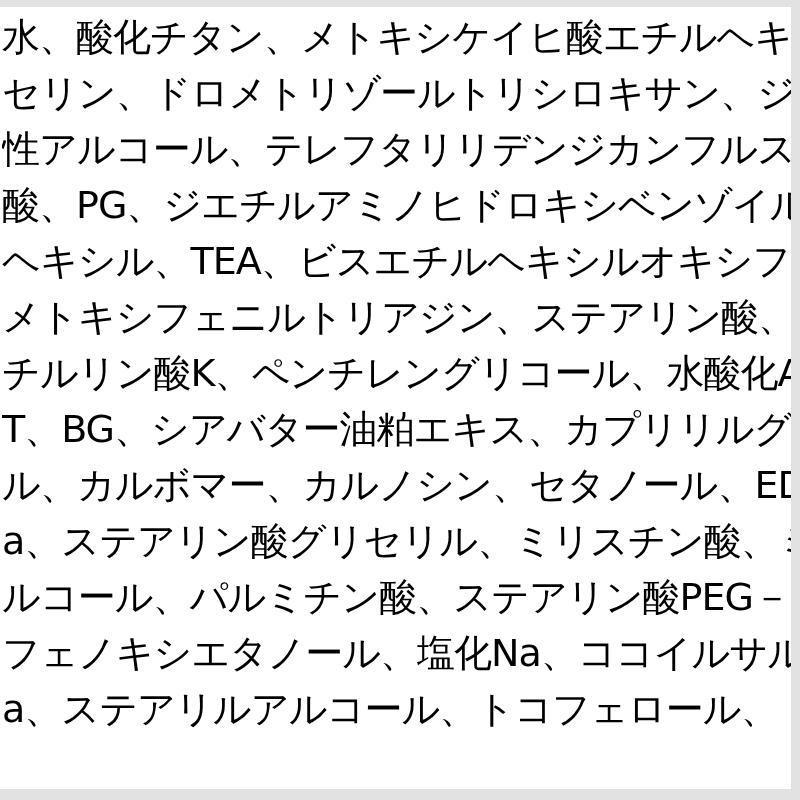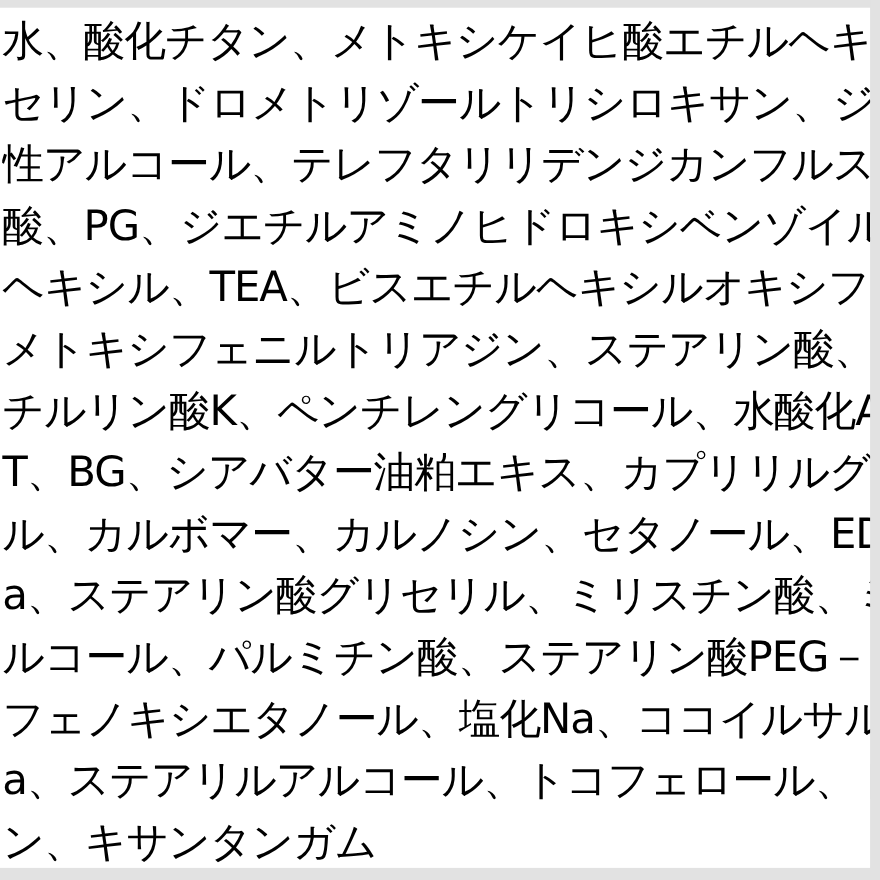--- a/index.html
+++ b/index.html
@@ -53,14 +53,13 @@
   <div class="text-line">酸、PG、ジエチルアミノヒドロキシベンゾイル安息香酸</div>
   <div class="text-line">ヘキシル、TEA、ビスエチルヘキシルオキシフェノール</div>
   <div class="text-line">メトキシフェニルトリアジン、ステアリン酸、酸化鉄、セ</div>
   <div class="text-line">チルリン酸K、ペンチレングリコール、水酸化Al、BH</div>
   <div class="text-line">T、BG、シアバター油粕エキス、カプリリルグリコー</div>
   <div class="text-line">ル、カルボマー、カルノシン、セタノール、EDTA－2N</div>
   <div class="text-line">a、ステアリン酸グリセリル、ミリスチン酸、ミリスチルア</div>
   <div class="text-line">ルコール、パルミチン酸、ステアリン酸PEG－100、</div>
   <div class="text-line">フェノキシエタノール、塩化Na、ココイルサルコシンN</div>
   <div class="text-line">a、ステアリルアルコール、トコフェロール、トロメタミ</div>
-  <div class="text-line">ン、キサンタンガム</div>
 </div>
 
 </body></html>

